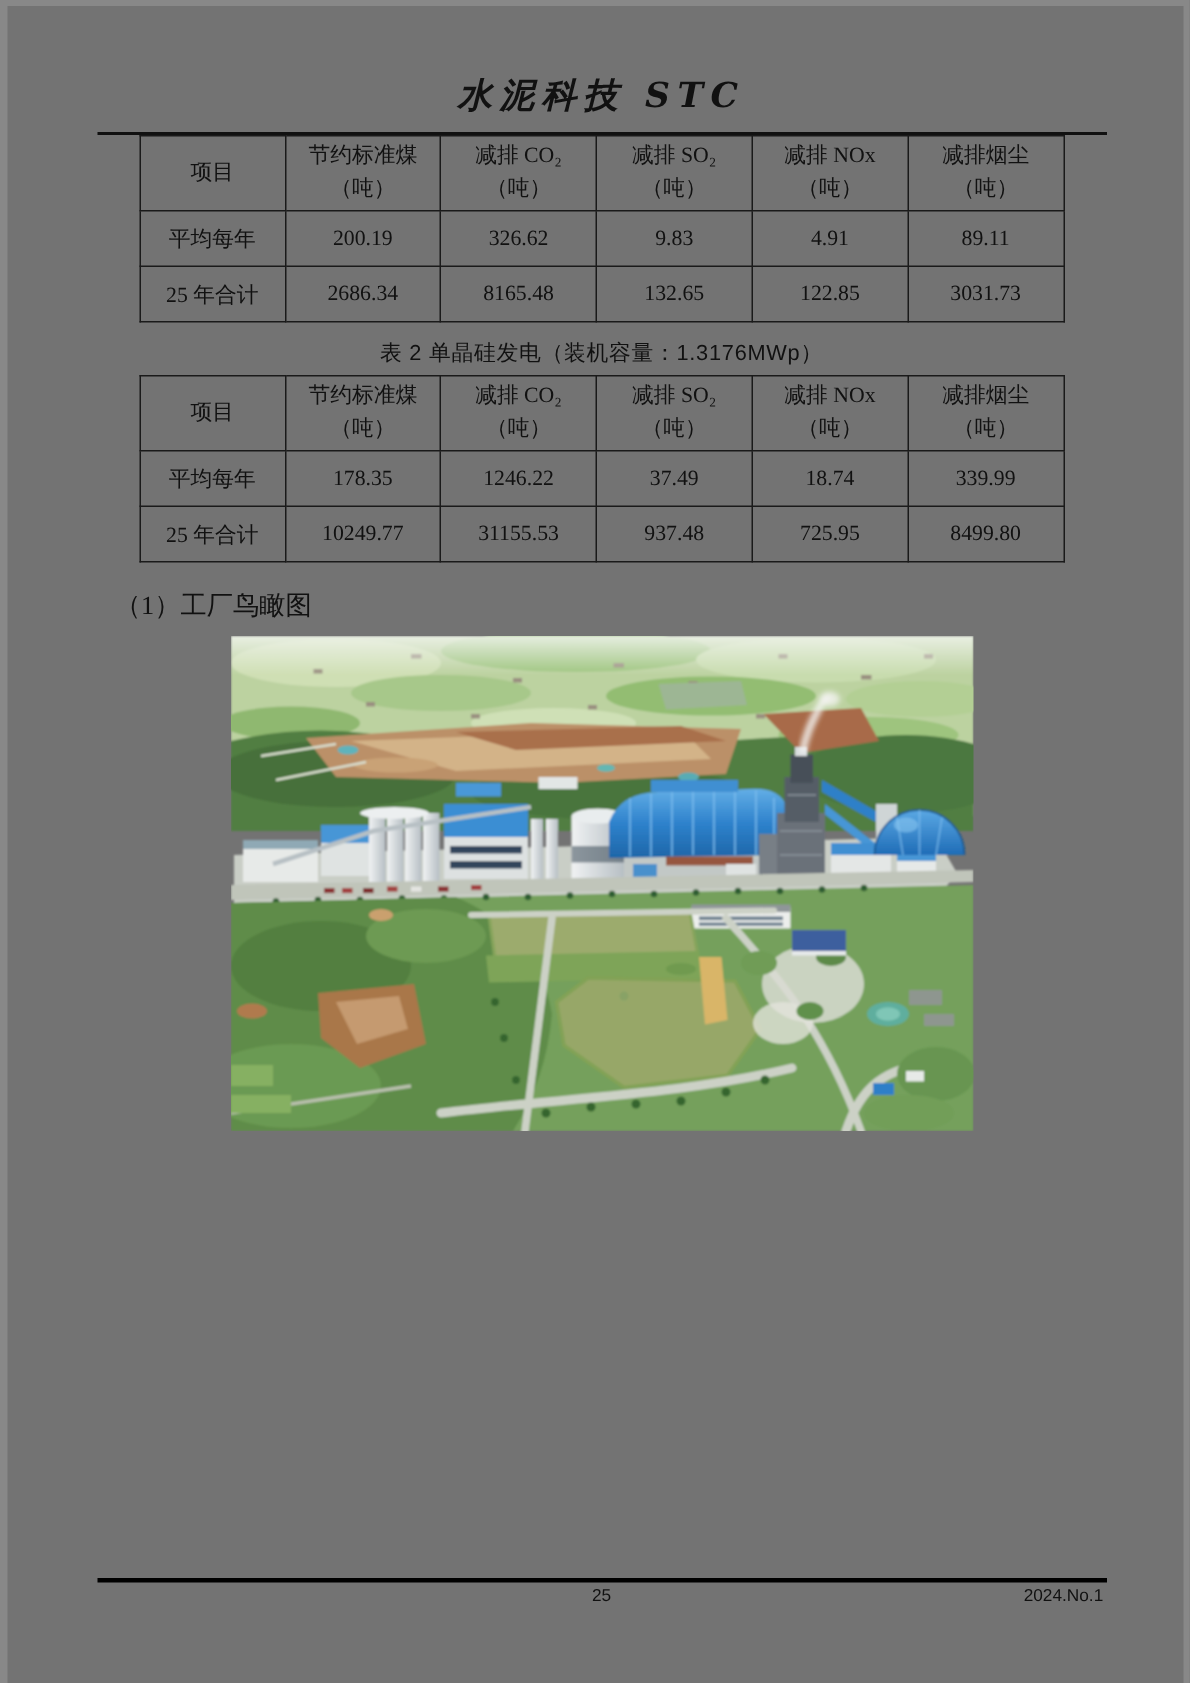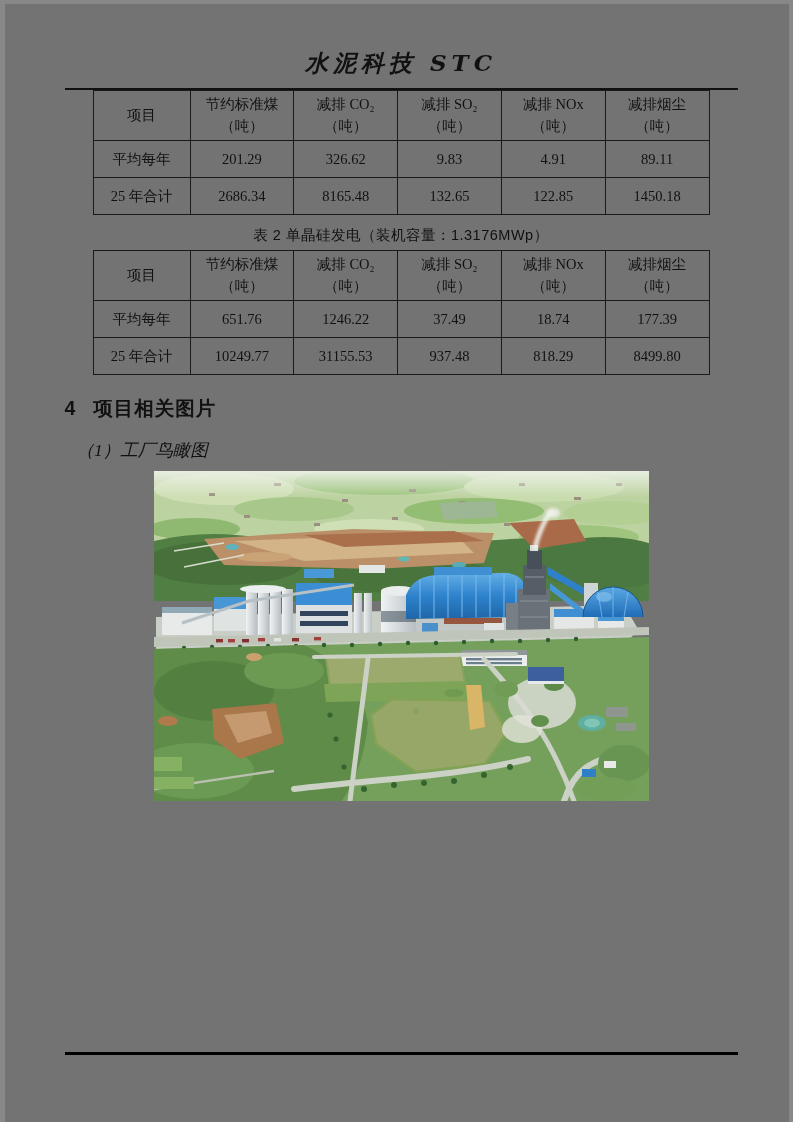--- a/index.html
+++ b/index.html
@@ -31,21 +31,21 @@
     font-weight:normal;font-size:14.5px;padding:0 2px;
   }
   table.data-table th{height:49px;white-space:pre-line;line-height:1.5;}
   table.data-table td{height:36px;}
   table.data-table col.c0{width:97px;}
   .section-heading{
     font-family:"Liberation Sans","DejaVu Sans",sans-serif;font-weight:bold;
     font-size:19.5px;margin:20px 0 0 0;letter-spacing:1px;
   }
   .section-heading .sec-num{display:inline-block;margin-right:18px;letter-spacing:0;}
-  .figure-caption{font-size:17.5px;margin:16px 0 0 12px;font-style:italic;}
+  .figure-caption{font-size:17.5px;margin:16px 0 0 12px;}
   .photo-wrap{width:495px;height:330px;margin:9px auto 0 auto;}
   .photo-wrap svg{display:block;width:495px;height:330px;}
   .footer{position:absolute;left:60px;width:673px;top:1048px;}
   .footer-rule{border:none;border-top:3px solid #000;margin:0;}
   .footer-row{
     position:relative;margin-top:3px;height:15px;
     font-family:"Liberation Sans","DejaVu Sans",sans-serif;font-size:11.5px;
   }
   .footer-page{display:block;text-align:center;}
   .footer-issue{position:absolute;right:2px;top:0;}
@@ -80,33 +80,33 @@
 （吨）</th>
         <th>减排 SO₂
 （吨）</th>
         <th>减排 NOx
 （吨）</th>
         <th>减排烟尘
 （吨）</th>
       </tr>
       <tr>
         <td>平均每年</td>
-        <td>201.29</td>
+        <td>200.19</td>
         <td>326.62</td>
         <td>9.83</td>
         <td>4.91</td>
         <td>89.11</td>
       </tr>
       <tr>
         <td>25 年合计</td>
         <td>2686.34</td>
         <td>8165.48</td>
         <td>132.65</td>
         <td>122.85</td>
-        <td>1450.18</td>
+        <td>3031.73</td>
       </tr>
     </tbody>
       </table>
 
     <div class="table-caption">表 2 单晶硅发电（装机容量：1.3176MWp）</div>
     <table class="data-table">
       <colgroup>
           <col class="c0">
           <col>
           <col>
@@ -123,38 +123,37 @@
 （吨）</th>
         <th>减排 SO₂
 （吨）</th>
         <th>减排 NOx
 （吨）</th>
         <th>减排烟尘
 （吨）</th>
       </tr>
       <tr>
         <td>平均每年</td>
-        <td>651.76</td>
+        <td>178.35</td>
         <td>1246.22</td>
         <td>37.49</td>
         <td>18.74</td>
-        <td>177.39</td>
+        <td>339.99</td>
       </tr>
       <tr>
         <td>25 年合计</td>
         <td>10249.77</td>
         <td>31155.53</td>
         <td>937.48</td>
-        <td>818.29</td>
+        <td>725.95</td>
         <td>8499.80</td>
       </tr>
     </tbody>
       </table>
 
-    <h2 class="section-heading"><span class="sec-num">4</span><span>项目相关图片</span></h2>
 
     <div class="figure-caption">（1）工厂鸟瞰图</div>
 
     <div class="photo-wrap">
       <svg viewBox="0 0 495 330" xmlns="http://www.w3.org/2000/svg">
         <defs>
           <linearGradient id="haze" x1="0" y1="0" x2="0" y2="1">
             <stop offset="0" stop-color="#eef2ea" stop-opacity="0.9"></stop>
             <stop offset="1" stop-color="#eef2ea" stop-opacity="0"></stop>
           </linearGradient>
@@ -429,14 +428,18 @@
               <circle cx="182" cy="268" r="2.6"></circle>
               <circle cx="190" cy="296" r="2.6"></circle>
           </g>
         </g>
       </svg>
     </div>
   </div>
 
   <div class="footer">
     <hr class="footer-rule">
+    <div class="footer-row">
+      <span class="footer-page">25</span>
+      <span class="footer-issue">2024.No.1</span>
+    </div>
   </div>
 </div>
 
 </body></html>

